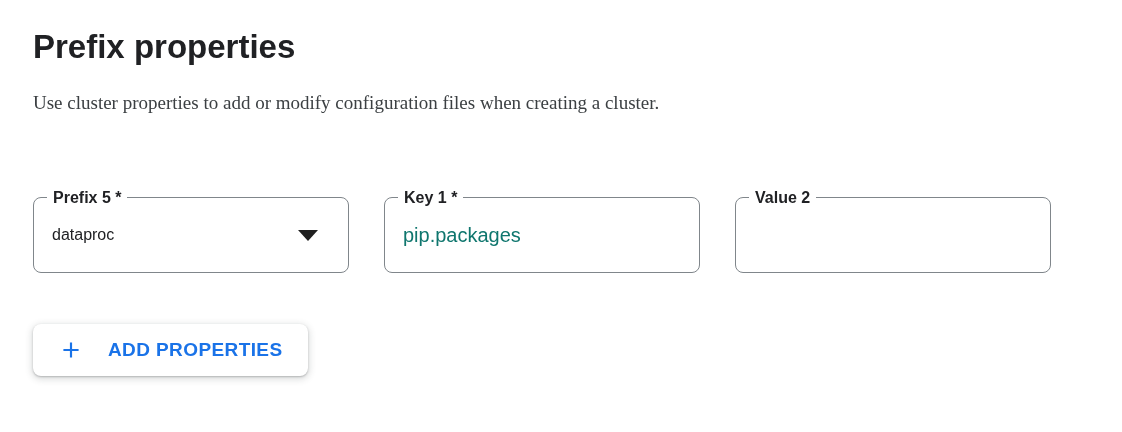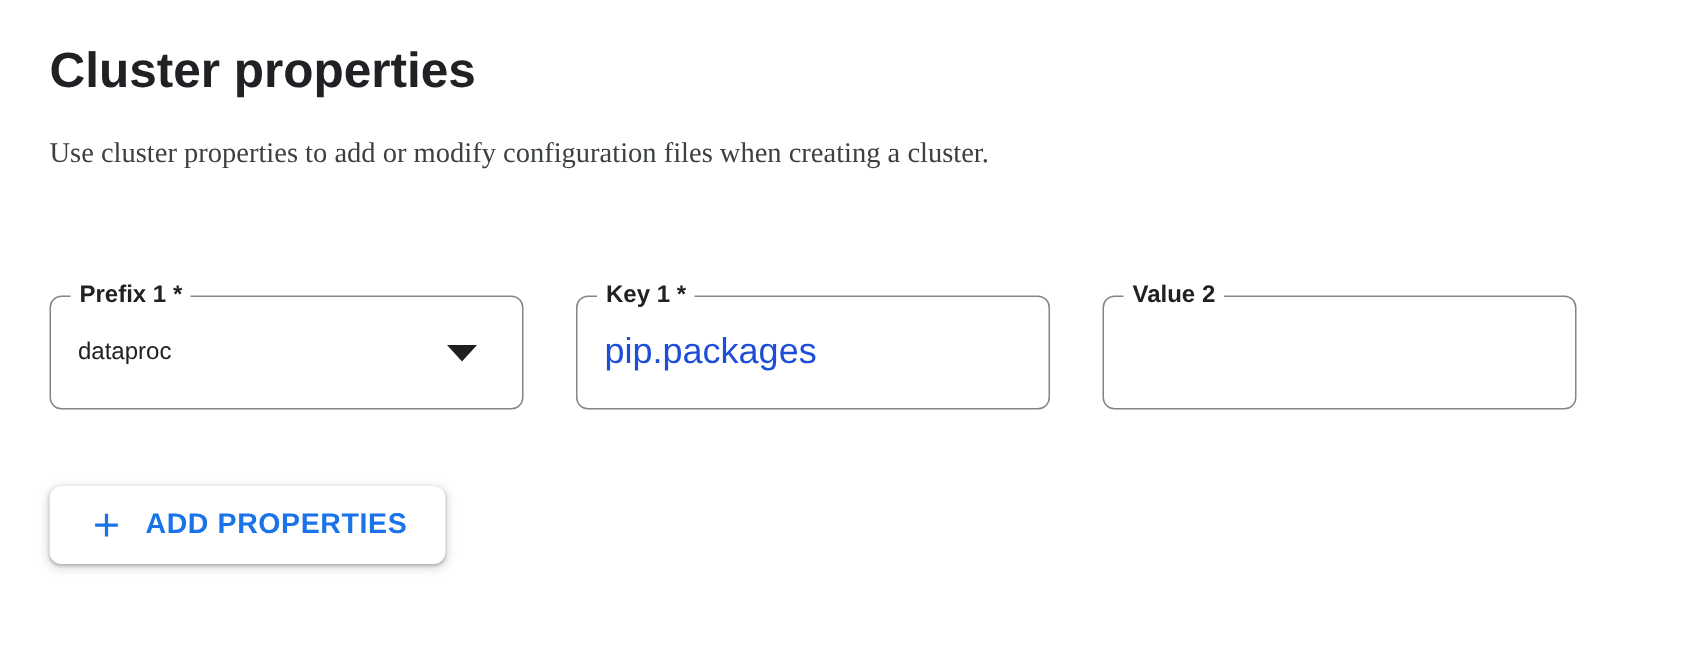--- a/index.html
+++ b/index.html
@@ -76,32 +76,32 @@
     height: 0;
     border-left: 10px solid transparent;
     border-right: 10px solid transparent;
     border-top: 11px solid #1f1f1f;
   }
   .field-input {
     border: none;
     outline: none;
     background: transparent;
     font-family: inherit;
-    font-size: 24px;
-    color: #1d4ed8;
+    font-size: 20px;
+    color: #0f766e;
     width: 100%;
     padding: 0;
     white-space: nowrap;
     overflow: hidden;
   }
   .add-btn {
     margin-top: 51px;
     display: inline-flex;
     align-items: center;
-    gap: 13px;
+    gap: 24px;
     height: 52px;
     padding: 0 25px;
     background: #ffffff;
     border: none;
     border-radius: 8px;
     box-shadow: 0 1px 2px rgba(60,64,67,0.30), 0 2px 6px 2px rgba(60,64,67,0.15);
     color: #1a73e8;
     font-family: inherit;
     font-size: 19px;
     font-weight: 700;
@@ -113,28 +113,28 @@
     width: 26px;
     height: 26px;
     flex: 0 0 auto;
   }
 </style>
 </head>
 <body>
 
 <div class="page">
 
-  <h1 class="title">Cluster properties</h1>
+  <h1 class="title">Prefix properties</h1>
 
   <p class="desc">Use cluster properties to add or modify configuration files when creating a cluster.</p>
 
   <div class="fields-row">
 
     <div class="field select-field">
-      <span class="field-label">Prefix 1 *</span>
+      <span class="field-label">Prefix 5 *</span>
       <span class="field-value">dataproc</span>
       <span class="dropdown-arrow"></span>
     </div>
 
     <div class="field">
       <span class="field-label">Key 1 *</span>
       <input class="field-input" type="text" value="pip.packages" style="">
     </div>
 
     <div class="field">

